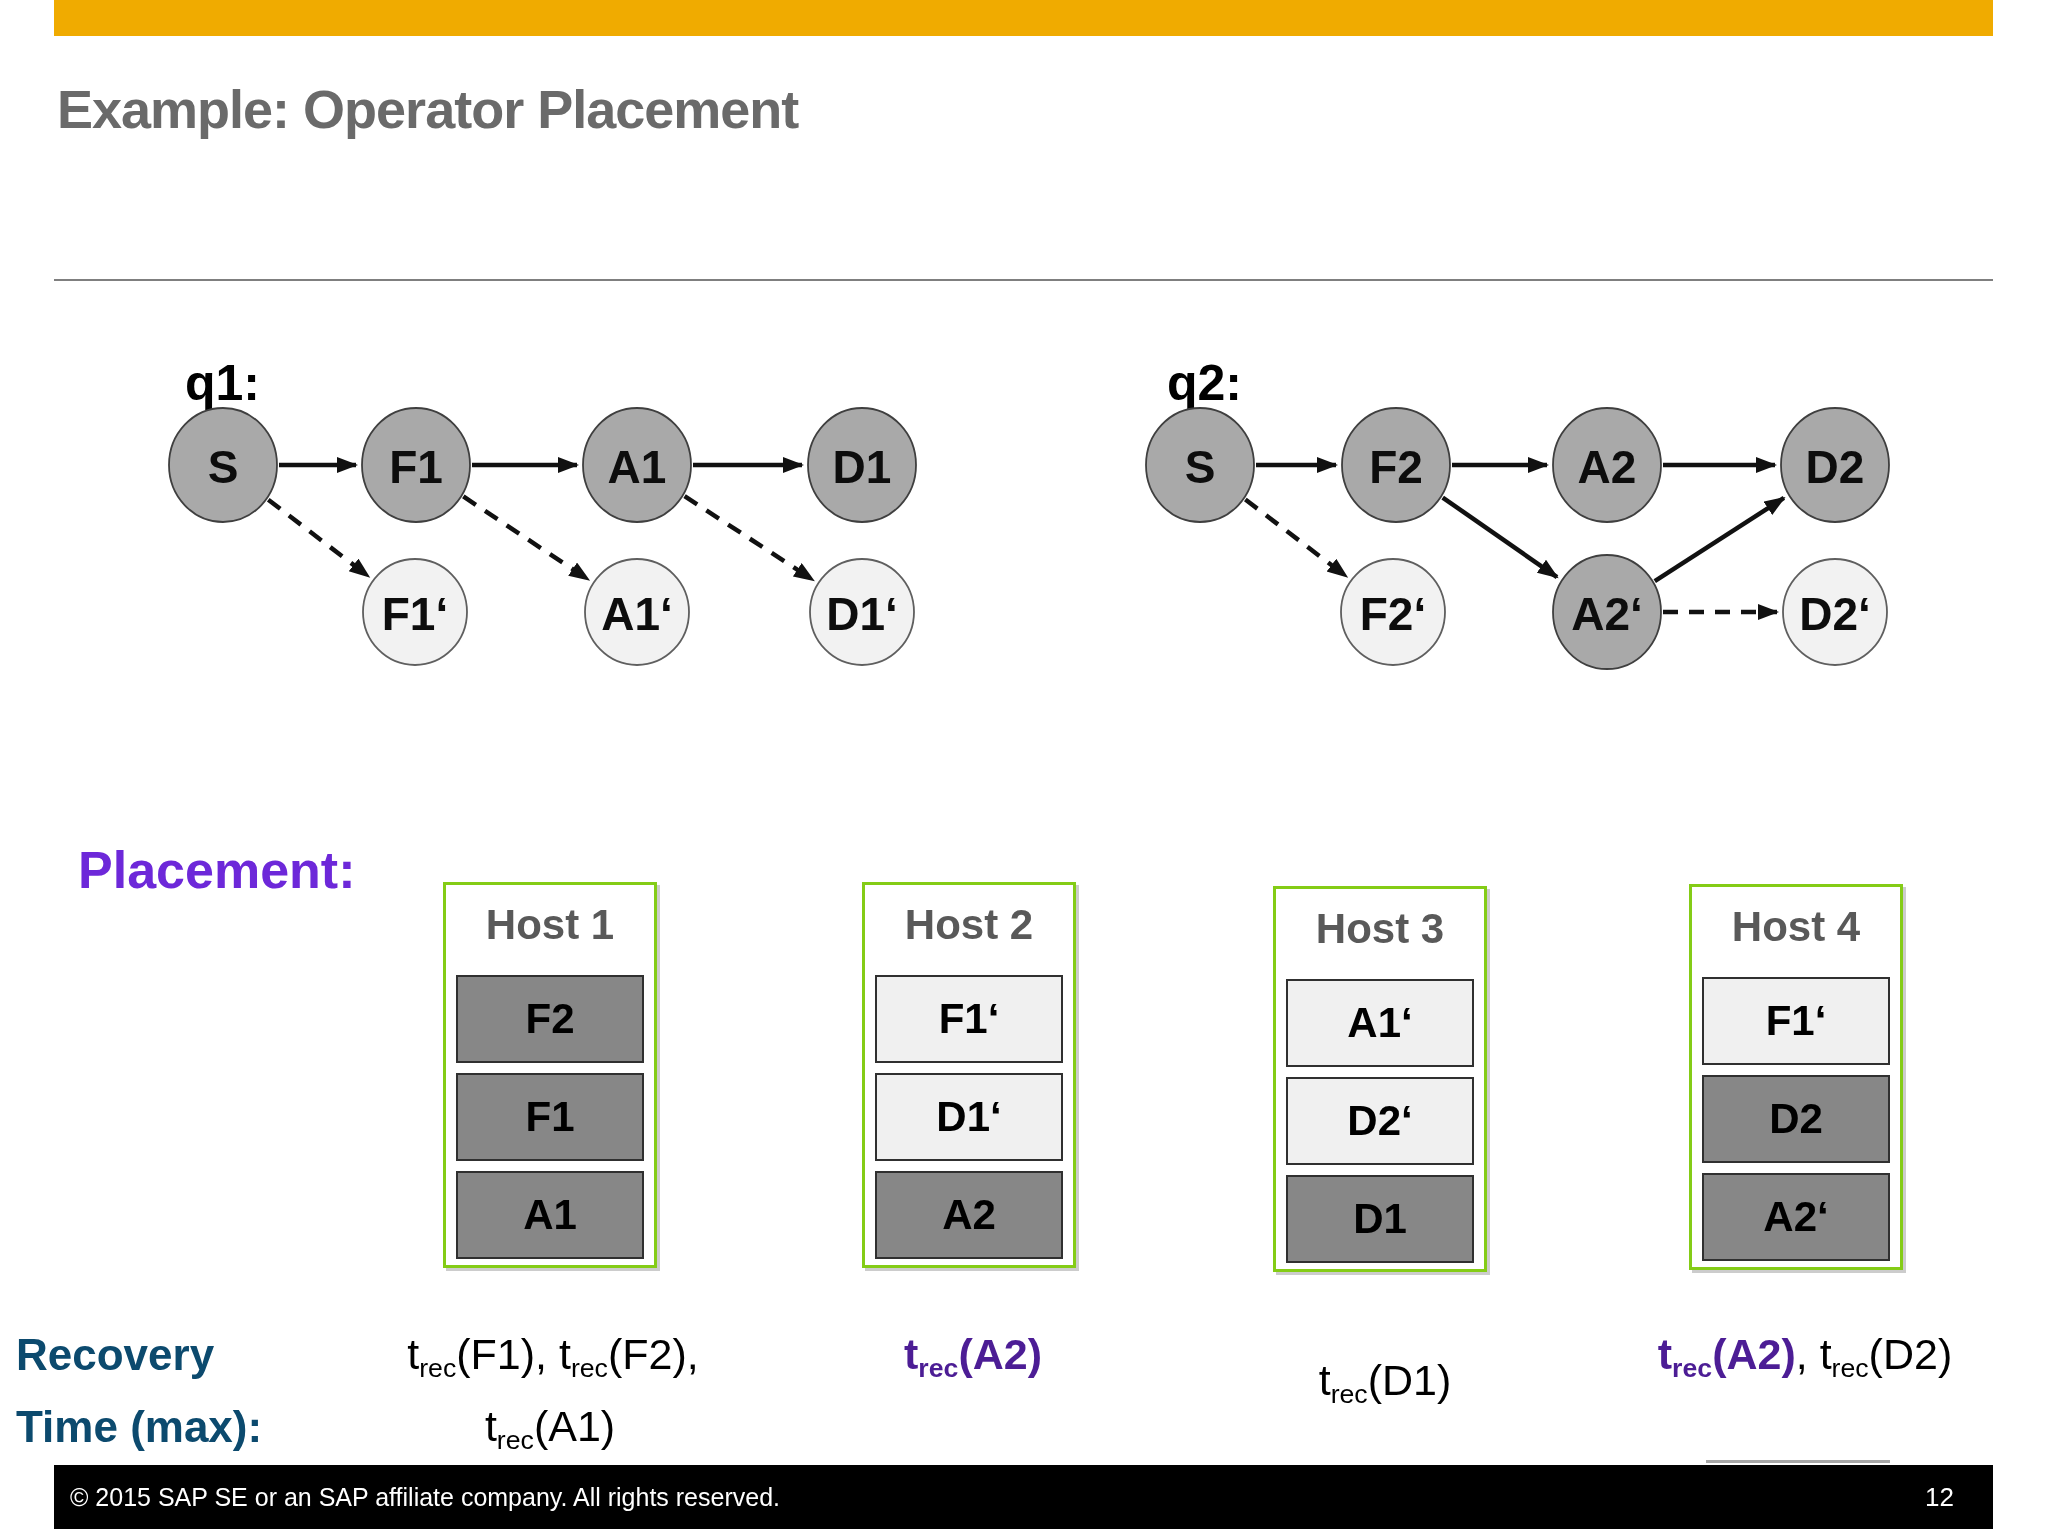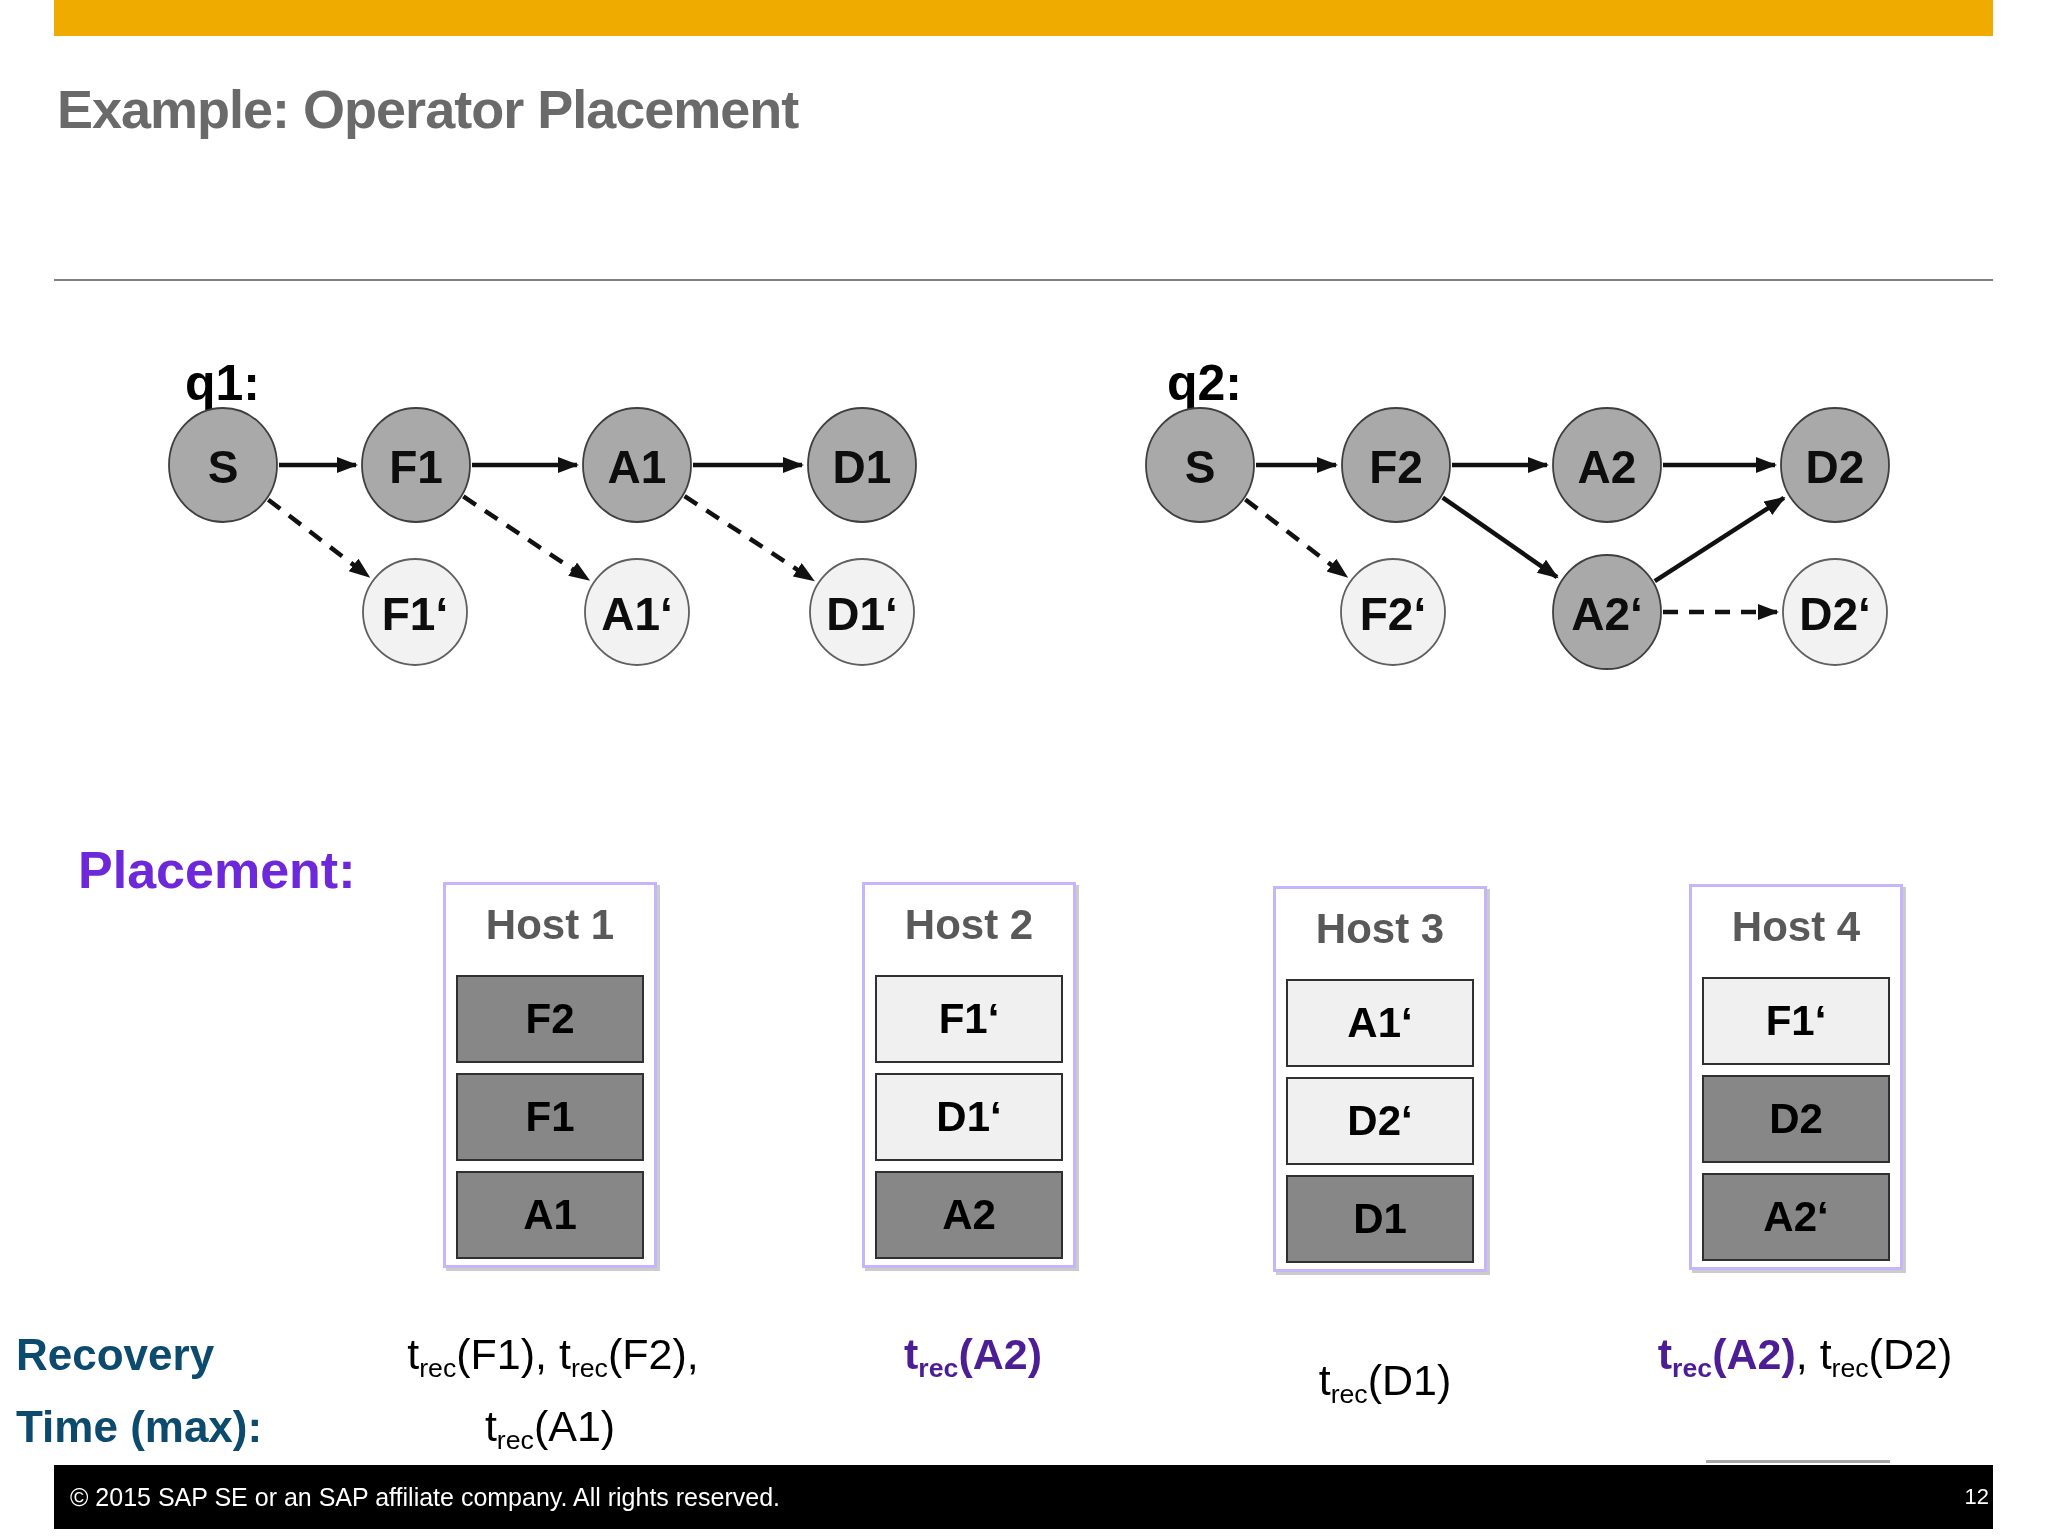--- a/index.html
+++ b/index.html
@@ -7,35 +7,35 @@
   #slide{position:relative;width:2048px;height:1536px;background:#ffffff;overflow:hidden;}
 
   #top-bar{position:absolute;left:54px;top:0;width:1939px;height:36px;}
   #page-title{position:absolute;left:57px;top:78px;font-size:54px;font-weight:bold;color:#6a6a6a;letter-spacing:-1px;white-space:nowrap;}
   #title-divider{position:absolute;left:54px;top:279px;width:1939px;height:2px;background:#7f7f7f;}
 
   #graph-svg{position:absolute;left:0;top:0;width:2048px;height:1536px;}
 
   #placement-label{position:absolute;left:78px;top:840px;font-size:52px;font-weight:bold;color:#6d28d9;}
 
-  .host{position:absolute;width:214px;height:386px;background:#ffffff;border:3px solid #c4b5fd;box-sizing:border-box;box-shadow:3px 3px 0 #cccccc;}
+  .host{position:absolute;width:214px;height:386px;background:#ffffff;border:3px solid #84cc16;box-sizing:border-box;box-shadow:3px 3px 0 #cccccc;}
   .host-title{margin-top:16px;text-align:center;font-size:42px;font-weight:bold;color:#595959;}
   .host-items{position:absolute;left:10px;right:10px;top:90px;display:flex;flex-direction:column;gap:10px;}
   .host-item{height:88px;display:flex;align-items:center;justify-content:center;font-size:42px;font-weight:bold;color:#000;border:2px solid #303030;box-sizing:border-box;}
   .host-item.dark{background:#878787;}
   .host-item.light{background:#f0f0f0;}
 
   .rec-label{position:absolute;left:16px;font-size:44px;font-weight:bold;color:#0c4a6e;white-space:nowrap;}
   .rec-col{position:absolute;transform:translateX(-50%);font-size:43px;color:#000;white-space:nowrap;}
   .rec-col .muted{color:#4c1d95;font-weight:bold;}
   .rec-col sub{font-size:0.62em;vertical-align:-0.3em;}
 
   #footer-bar{position:absolute;left:54px;top:1465px;width:1939px;height:64px;background:#000;display:flex;align-items:center;}
   #footer-copyright{color:#ffffff;font-size:25px;margin-left:16px;flex:1;}
-  #footer-page{color:#ffffff;font-size:22px;margin-right:4px;}
+  #footer-page{color:#ffffff;font-size:26px;margin-right:39px;}
   #footer-artifact{position:absolute;left:1706px;top:1460px;width:184px;height:3px;background:#a6a6a6;}
 </style>
 </head>
 <body>
 
 <div id="slide">
   <div id="top-bar" style="background: rgb(240, 171, 0);"></div>
   <div id="page-title">Example: Operator Placement</div>
   <div id="title-divider"></div>
 

